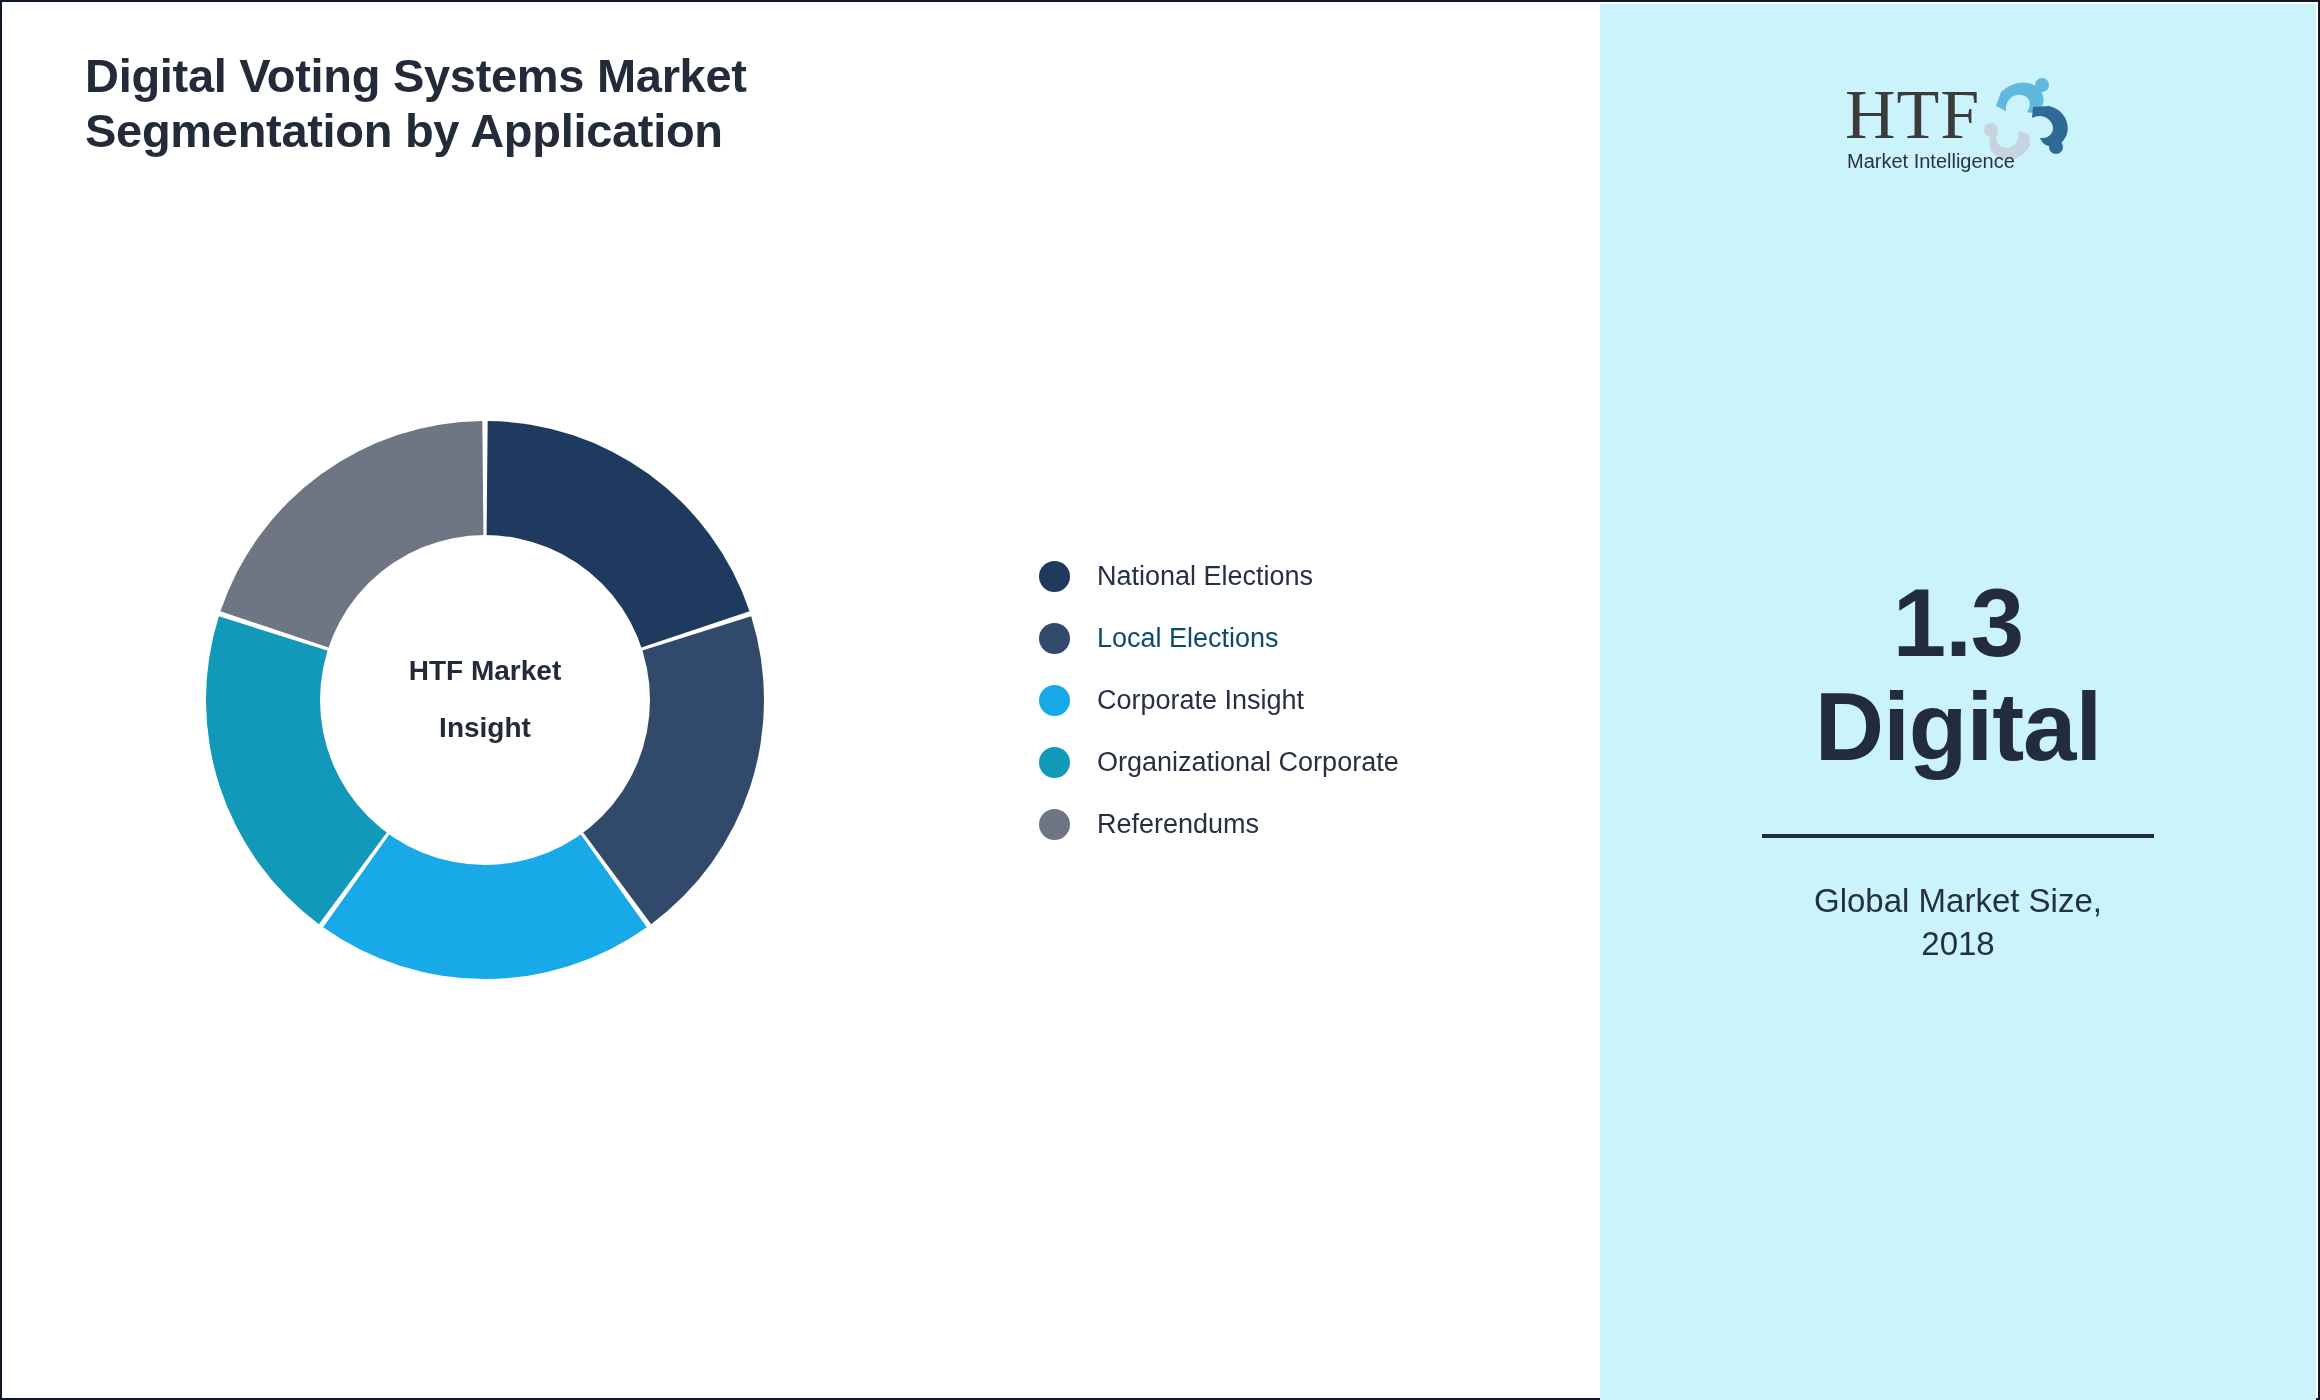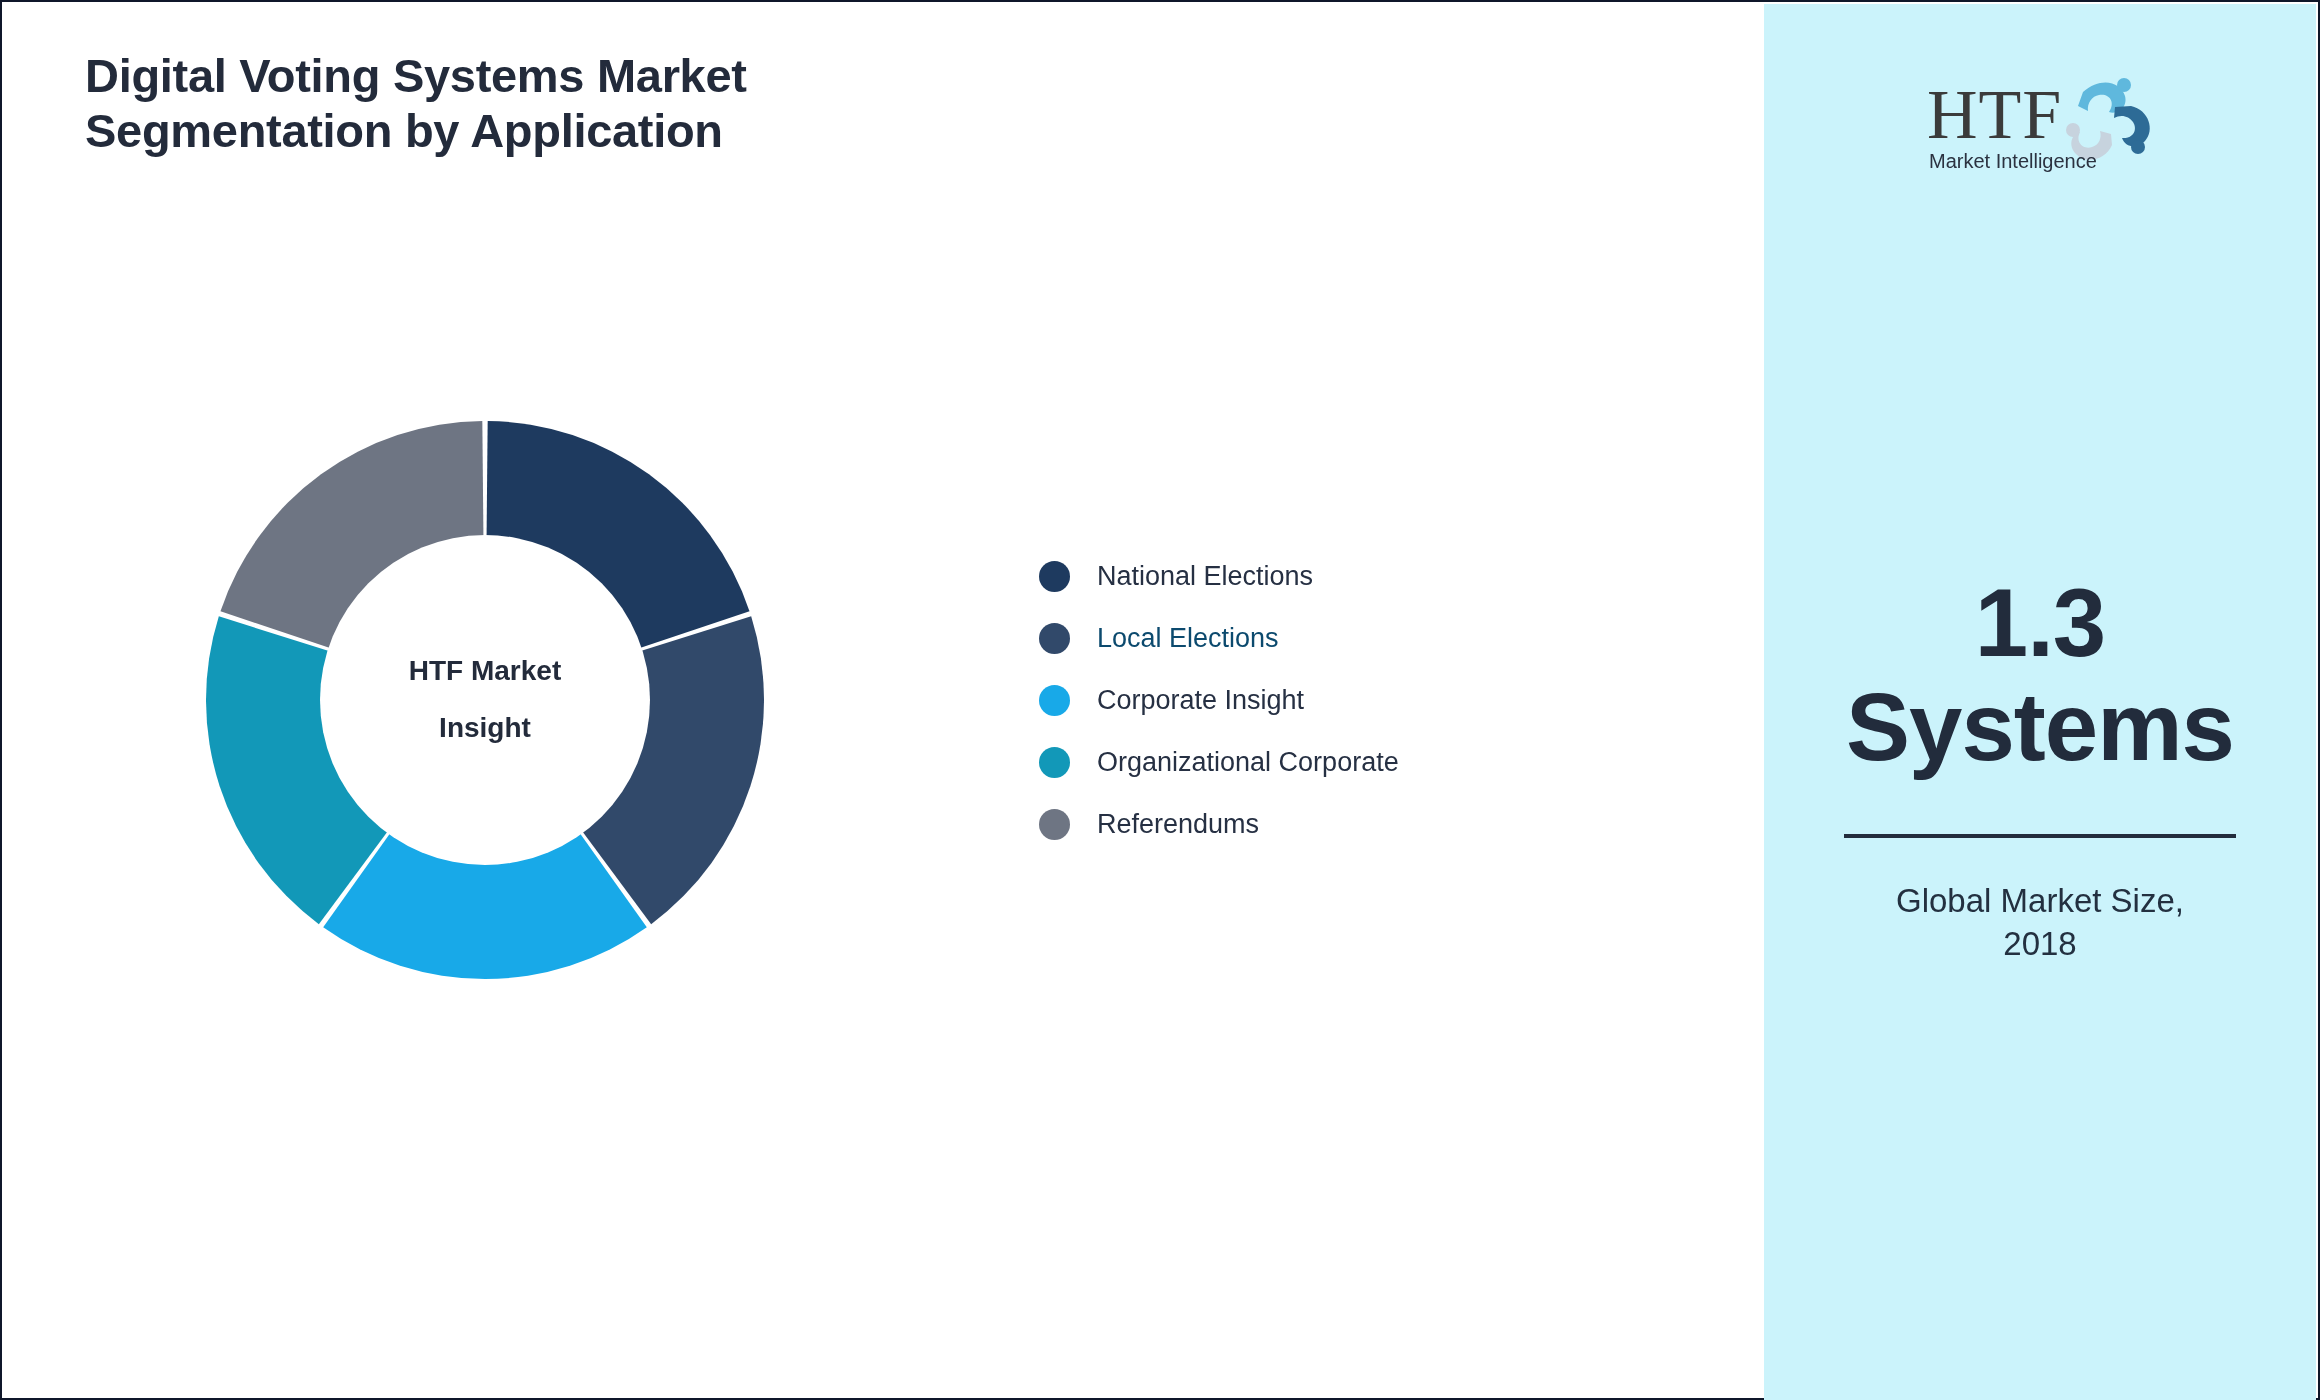--- a/index.html
+++ b/index.html
@@ -86,21 +86,21 @@
     font-size:27px;
     color:#263043;
     white-space:nowrap;
     line-height:1;
   }
 
   
   #right-panel {
     position:absolute;
     right:2px; top:2px;
-    width:552px; height:1396px;
+    width:716px; height:1396px;
     background:#cbf3fb;
   }
 
   
   #logo {
     position:absolute;
     left:50%;
     transform:translateX(-50%);
     top:58px;
     width:250px; height:115px;
@@ -207,21 +207,21 @@
           <circle cx="158" cy="68" r="7" fill="#c7d3de"></circle>
         </g>
 
         <text x="14" y="106" font-family="'Liberation Sans', sans-serif" font-size="20" fill="#2b3240">Market Intelligence</text>
       </svg>
     </div>
 
     <div id="stat-block">
       <div id="stat-value">
         <div>1.3</div>
-        <div>Systems</div>
+        <div>Digital</div>
       </div>
       <div id="stat-divider"></div>
       <div id="stat-caption">
         <div>Global Market Size,</div>
         <div>2018</div>
       </div>
     </div>
 
   </div>
 

